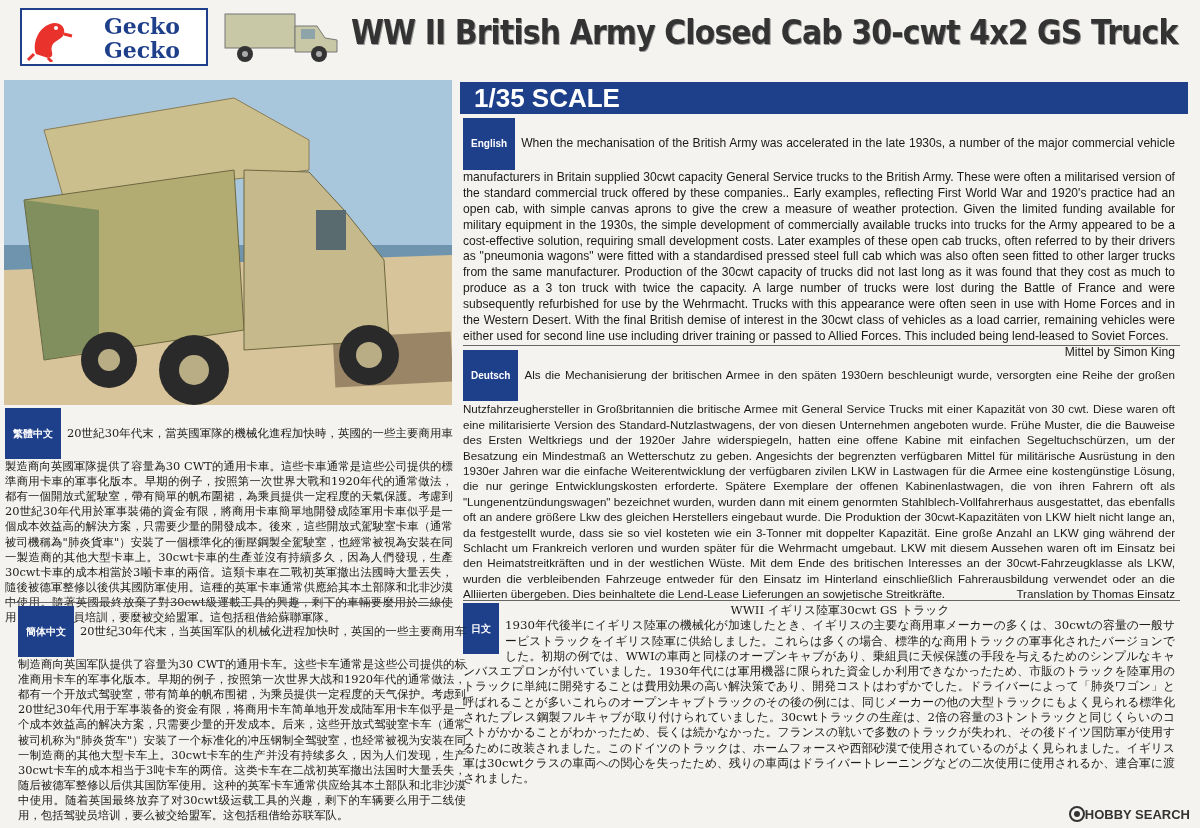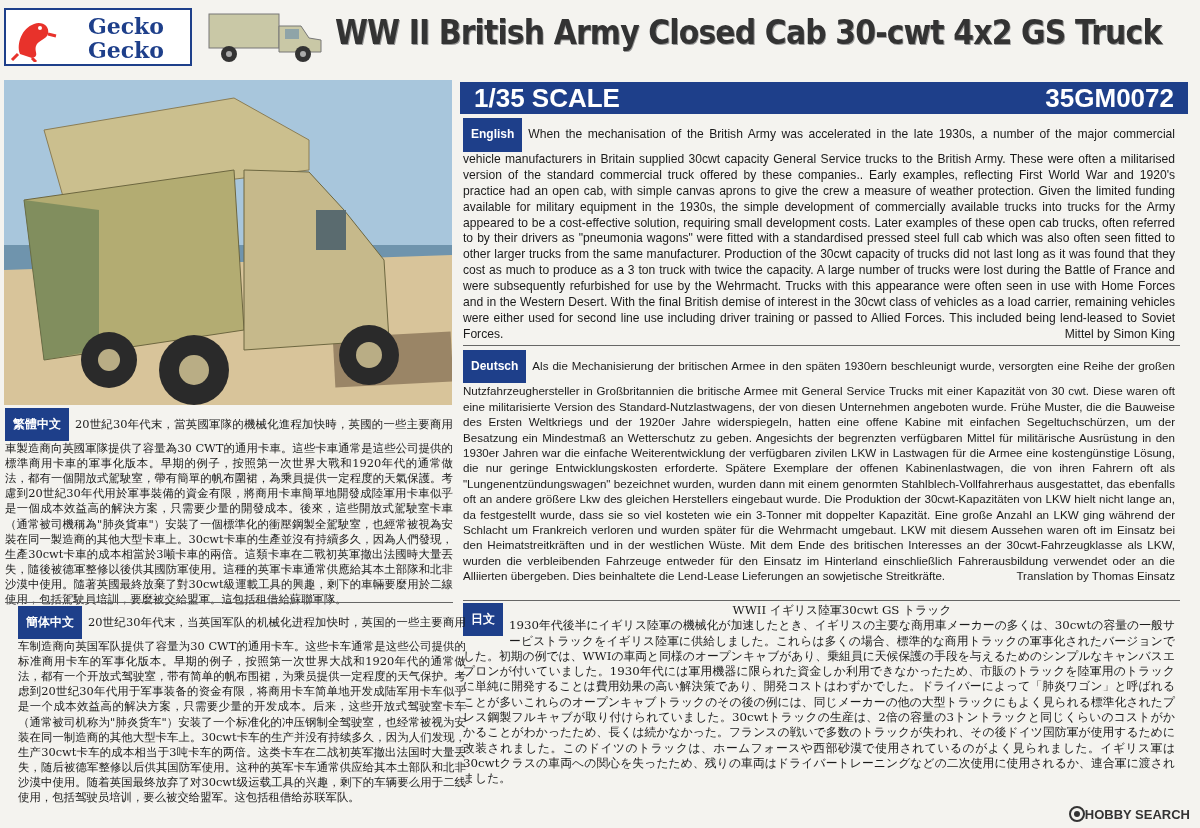--- a/index.html
+++ b/index.html
@@ -1,26 +1,26 @@
 <!DOCTYPE html>
 <html><head>
 <meta charset="utf-8">
 <style>
 *{box-sizing:border-box;margin:0;padding:0}
 body{width:1200px;height:828px;background:#f4f3ef;font-family:"Liberation Sans",sans-serif;color:#1a1a1a;position:relative;overflow:hidden}
-.header{position:absolute;left:0;top:0;width:1004px;height:75px;background:#f4f3ef}
+.header{position:absolute;left:16px;top:0;width:1004px;height:75px;background:#f4f3ef}
 .logo-box{position:absolute;left:4px;top:8px;width:188px;height:58px;border:2px solid #1e3f8a;background:#fff}
 .logo-gecko{position:absolute;left:4px;top:4px;width:50px;height:48px}
 .logo-text{position:absolute;left:60px;top:4px;color:#1e3f8a;font-family:"DejaVu Serif",serif;font-weight:bold;font-size:22px;line-height:24px;text-align:center;width:120px}
 .header-truck{position:absolute;left:205px;top:4px;width:120px;height:62px}
 .title{position:absolute;left:335px;top:12px;font-family:"DejaVu Sans",sans-serif;font-weight:bold;font-size:34px;letter-spacing:-1px;color:#333;transform:scaleX(0.88);transform-origin:left center;white-space:nowrap;text-shadow:1px 1px 0 #999}
 .photo{position:absolute;left:4px;top:80px;width:448px;height:325px;background:linear-gradient(180deg,#9dc0d8 0%,#b9d3e2 45%,#d7cdb0 55%,#c8b48a 100%);overflow:hidden}
 .scale-bar{position:absolute;left:460px;top:82px;width:728px;height:32px;background:#1e3f8a;color:#fff;font-weight:bold;font-size:26px;display:flex;justify-content:space-between;align-items:flex-end;padding:0 14px}
 .sec{position:absolute;font-size:12.1px;line-height:15.9px;text-align:justify}
-.lang-tag{display:inline-block;background:#1e3f8a;color:#fff;font-size:12px;font-weight:bold;padding:9px 8px;margin-right:6px;vertical-align:middle}
+.lang-tag{display:inline-block;background:#1e3f8a;color:#fff;font-size:10px;font-weight:bold;padding:18px 8px;margin-right:6px;vertical-align:middle}
 .credit{float:right}
 .cjk{position:absolute;font-family:"DejaVu Serif",serif;font-size:11.4px;line-height:15.1px;text-align:justify}
 .divider{position:absolute;height:1px;background:#666}
 .hs{position:absolute;right:10px;bottom:6px;font-weight:bold;font-size:13px;color:#333;display:flex;align-items:center;gap:0}
 </style>
 </head>
 <body>
 
 <div class="header">
   <div class="logo-box">
@@ -61,21 +61,20 @@
       <circle cx="190" cy="290" r="15" fill="#b9ad85"></circle>
     <circle cx="365" cy="275" r="30" fill="#2a2a2a"></circle>
       <circle cx="365" cy="275" r="13" fill="#b9ad85"></circle>
     <circle cx="105" cy="280" r="28" fill="#2a2a2a"></circle>
       <circle cx="105" cy="280" r="11" fill="#b9ad85"></circle>
   </svg>
 </div>
 
 <div class="scale-bar">
   <span>1/35 SCALE</span>
-  <span>35GM0072</span>
 </div>
 
 <div class="sec" style="left:463px;top:118px;width:712px;">
   <span class="lang-tag">English</span><span>When the mechanisation of the British Army was accelerated in the late 1930s, a number of the major commercial vehicle manufacturers in Britain supplied 30cwt capacity General Service trucks to the British Army. These were often a militarised version of the standard commercial truck offered by these companies.. Early examples, reflecting First World War and 1920's practice had an open cab, with simple canvas aprons to give the crew a measure of weather protection. Given the limited funding available for military equipment in the 1930s, the simple development of commercially available trucks into trucks for the Army appeared to be a cost-effective solution, requiring small development costs. Later examples of these open cab trucks, often referred to by their drivers as "pneumonia wagons" were fitted with a standardised pressed steel full cab which was also often seen fitted to other larger trucks from the same manufacturer. Production of the 30cwt capacity of trucks did not last long as it was found that they cost as much to produce as a 3 ton truck with twice the capacity. A large number of trucks were lost during the Battle of France and were subsequently refurbished for use by the Wehrmacht. Trucks with this appearance were often seen in use with Home Forces and in the Western Desert. With the final British demise of interest in the 30cwt class of vehicles as a load carrier, remaining vehicles were either used for second line use including driver training or passed to Allied Forces. This included being lend-leased to Soviet Forces.</span>
   <span class="credit">Mittel by Simon King</span>
 </div>
 
 <div class="divider" style="left:463px;top:345px;width:717px"></div>
 
 <div class="sec" style="left:463px;top:350px;width:712px;font-size:11.6px;line-height:15.4px">

